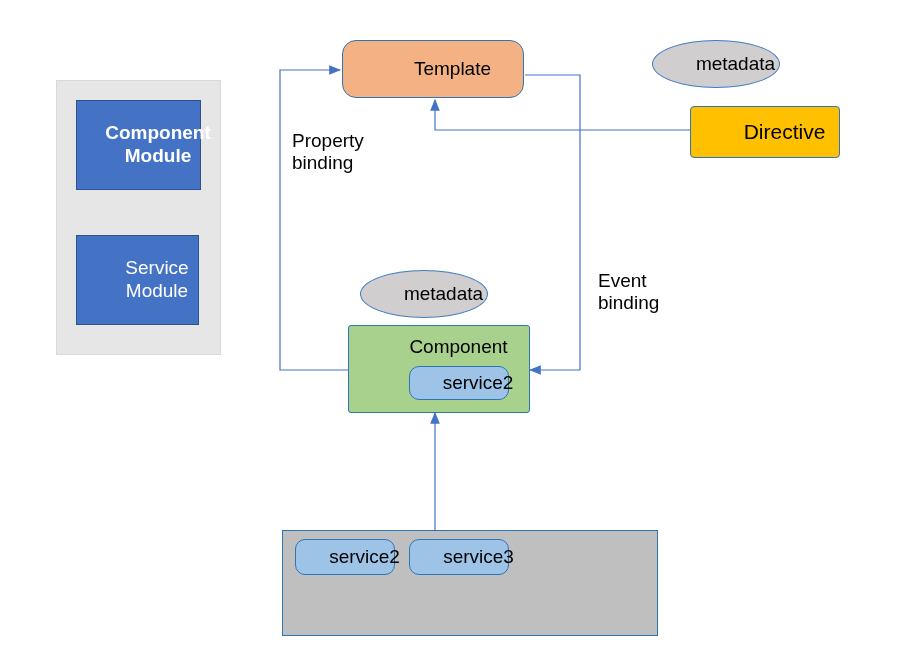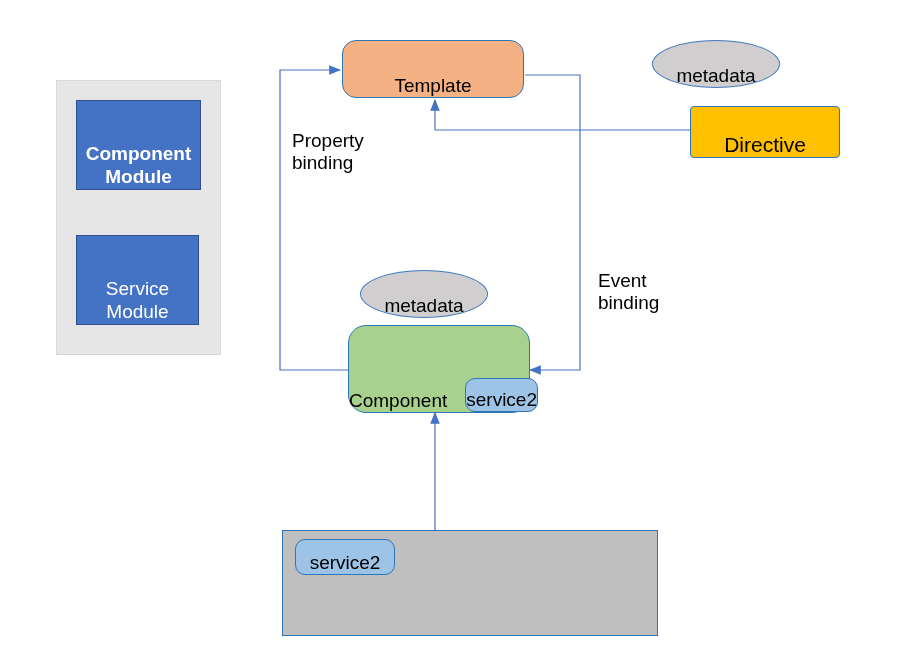--- a/index.html
+++ b/index.html
@@ -9,23 +9,24 @@
     height: 662px;
     background: #ffffff;
     font-family: "Segoe UI", Arial, sans-serif;
     position: relative;
     overflow: hidden;
   }
   .box {
     position: absolute;
     box-sizing: border-box;
     display: flex;
-    align-items: flex-end;
+    align-items: center;
     justify-content: center;
     text-align: center;
+    padding-left: 39px;
   }
   .label {
     position: absolute;
     font-size: 19px;
     color: #000;
     white-space: pre;
   }
   .module-panel {
     background: #e6e6e6;
     border: 1px solid #d9d9d9;
@@ -45,26 +46,25 @@
   }
   .directive-box {
     background: #ffc000;
     border: 1px solid #2e75b6;
     border-radius: 4px;
     font-size: 21px;
   }
   .component-box {
     background: #a9d18e;
     border: 1px solid #2e75b6;
-    border-radius: 18px;
+    border-radius: 3px;
     font-size: 19px;
-    flex-direction: row;
+    flex-direction: column;
     justify-content: flex-start;
     padding-top: 10px;
-    gap: 18px;
   }
   .service-chip {
     background: #9dc3e6;
     border: 1px solid #2e75b6;
     border-radius: 10px;
     font-size: 19px;
   }
   .metadata-ellipse {
     background: #d0cece;
     border: 1px solid #417dc1;
@@ -143,14 +143,17 @@
   <div class="box service-chip" style="position:relative; margin-top:8px; width:100px; height:34px;">
     <span>service2</span>
   </div>
 </div>
 
 <div class="injector-panel" style="position:absolute; left:282px; top:530px; width:350px; height:88px;">
   <div style="display:flex; gap:14px;">
     <div class="box service-chip" style="position:relative; width:100px; height:36px;">
       <span>service2</span>
     </div>
+    <div class="box service-chip" style="position:relative; width:100px; height:36px;">
+      <span>service3</span>
+    </div>
   </div>
 </div>
 
 </body></html>

